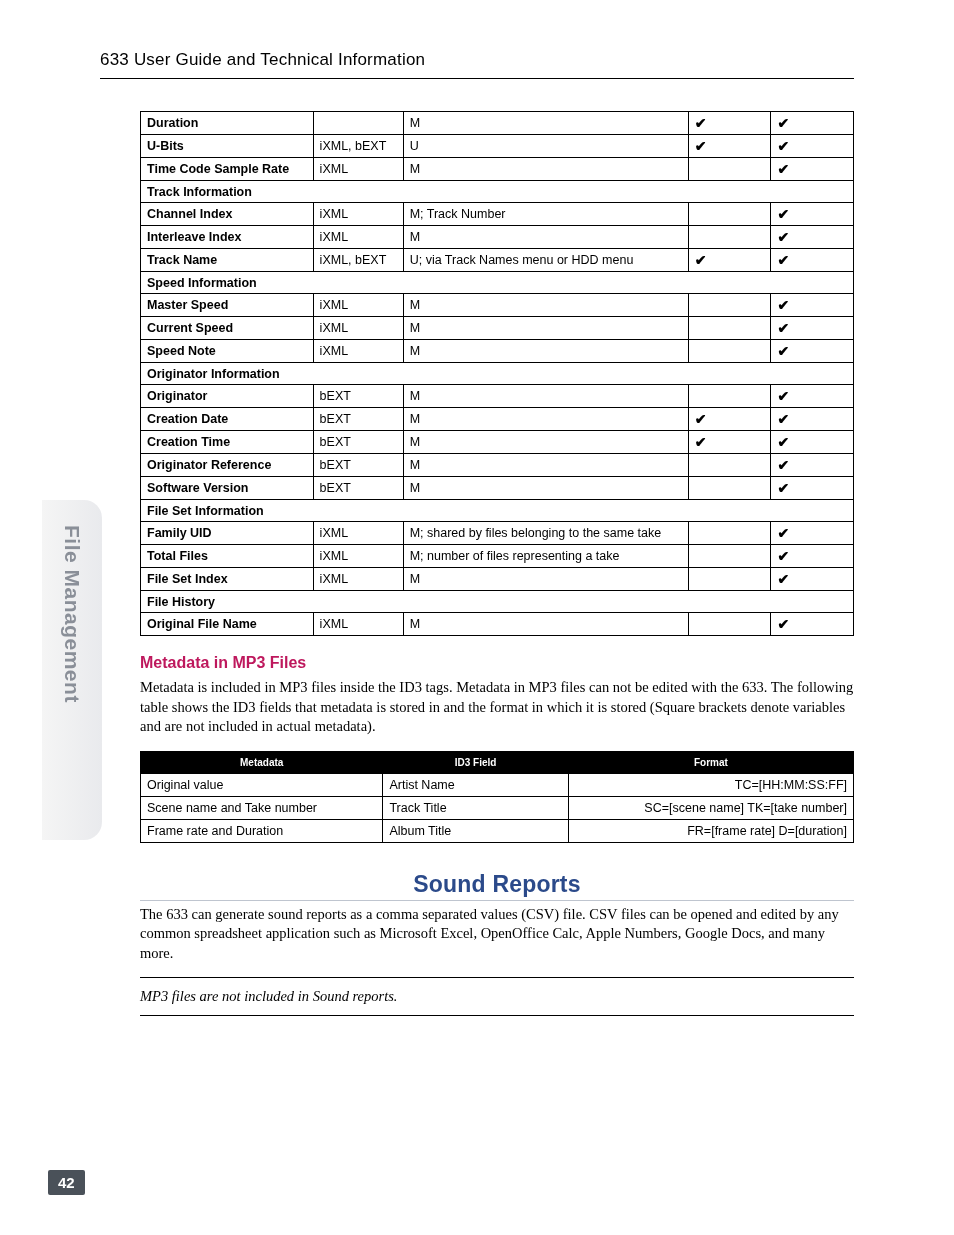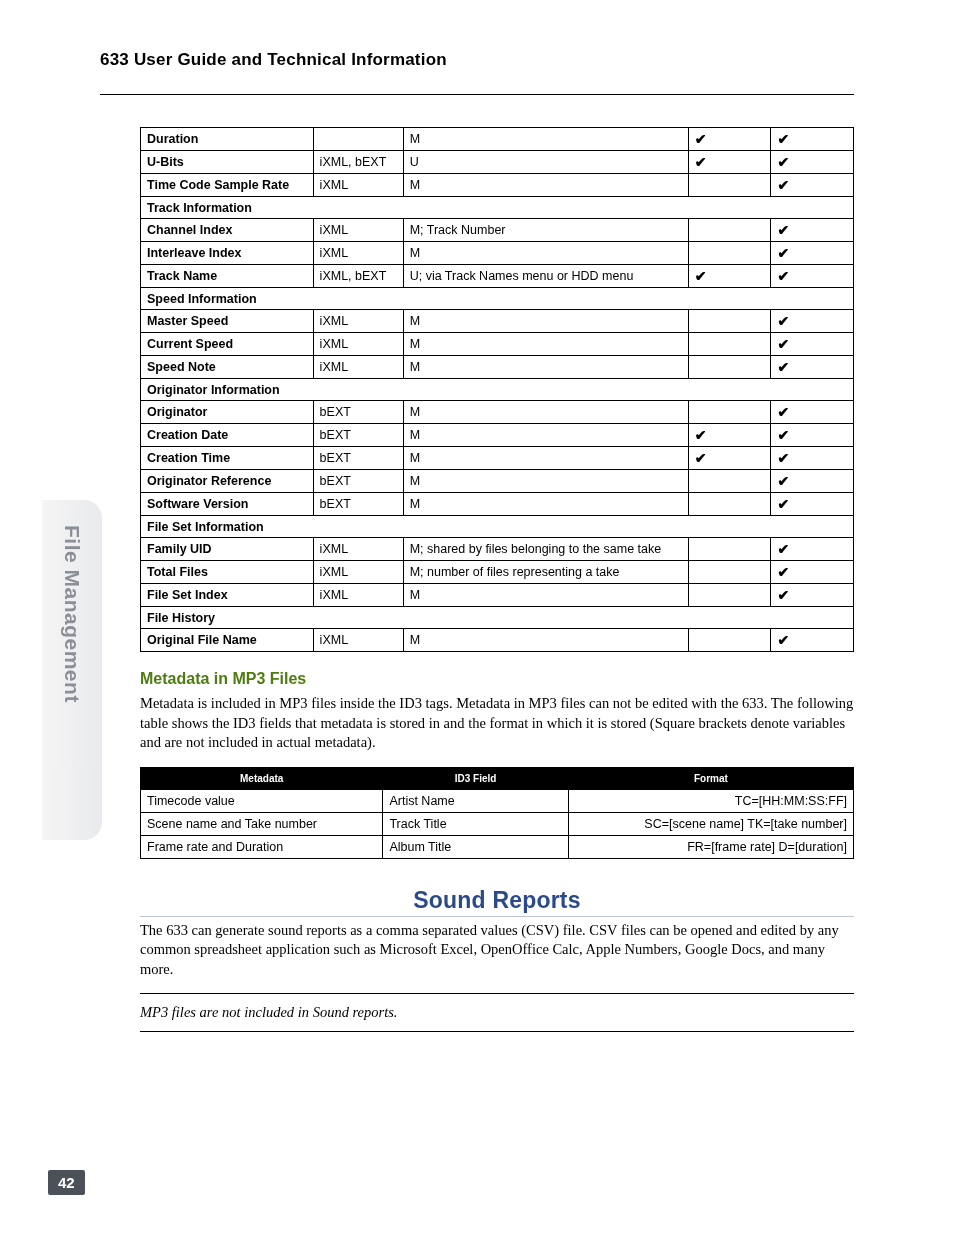--- a/index.html
+++ b/index.html
@@ -12,24 +12,24 @@
     width: 954px;
     height: 1235px;
     position: relative;
   }
   .page {
     padding: 50px 100px 50px 100px;
     position: relative;
   }
   .header-title {
     font-size: 17px;
-    font-weight: bold;
+    font-weight: normal;
     letter-spacing: 0.2px;
     border-bottom: 1.5px solid #000;
-    padding-bottom: 24px;
+    padding-bottom: 8px;
     margin-bottom: 32px;
   }
   .vtab {
     position: absolute;
     left: 42px;
     top: 500px;
     background: linear-gradient(to right, #f5f5f5, #e9eaed);
     border-radius: 0 18px 18px 0;
     width: 60px;
     height: 340px;
@@ -65,21 +65,21 @@
   .col2 { width: 12%; }
   .col3 { width: 38%; }
   .col4 { width: 11%; text-align: center; }
   .col5 { width: 11%; text-align: center; }
   .bold { font-weight: bold; }
   .section-row td {
     font-weight: bold;
   }
   .check { text-align: center; font-weight: bold; font-size: 14px; }
   .subhead-blue {
-    color: #4d7c0f;
+    color: #be185d;
     font-size: 16px;
     font-weight: 600;
     margin-top: 18px;
     margin-bottom: 6px;
     font-family: "Arial Narrow", Arial, sans-serif;
   }
   .para {
     font-size: 14.5px;
     line-height: 1.35;
     font-family: Georgia, 'Times New Roman', serif;
@@ -314,21 +314,21 @@
     <table class="id3">
       <thead>
         <tr>
           <th class="id3-c1">Metadata</th>
           <th class="id3-c2">ID3 Field</th>
           <th class="id3-c3">Format</th>
         </tr>
       </thead>
       <tbody id="t2body">
           <tr>
-            <td class="id3-c1">Timecode value</td>
+            <td class="id3-c1">Original value</td>
             <td class="id3-c2">Artist Name</td>
             <td class="id3-c3">TC=[HH:MM:SS:FF]</td>
           </tr>
           <tr>
             <td class="id3-c1">Scene name and Take number</td>
             <td class="id3-c2">Track Title</td>
             <td class="id3-c3">SC=[scene name] TK=[take number]</td>
           </tr>
           <tr>
             <td class="id3-c1">Frame rate and Duration</td>

